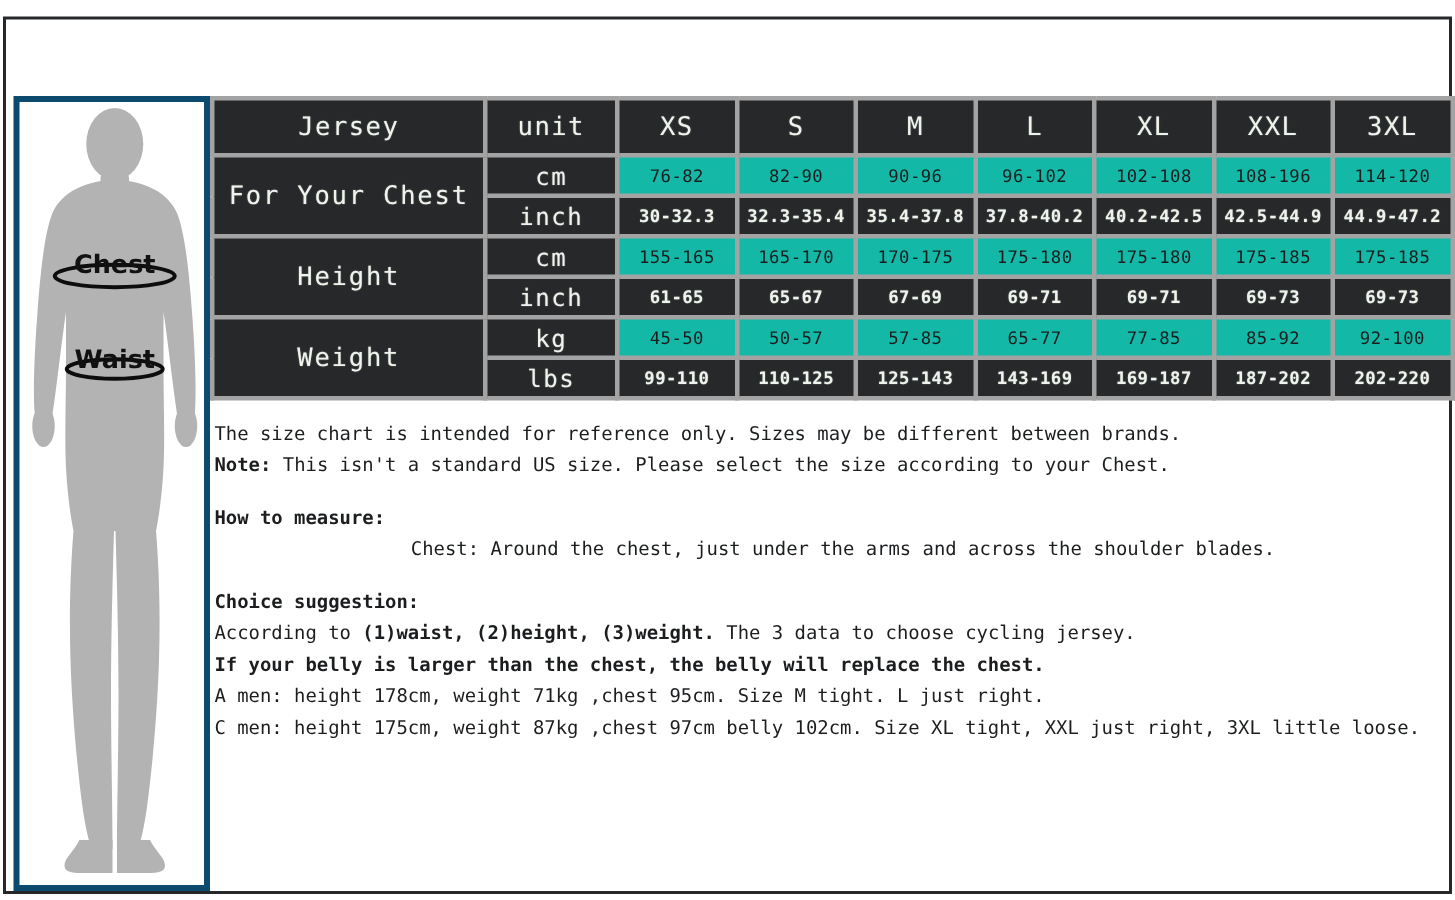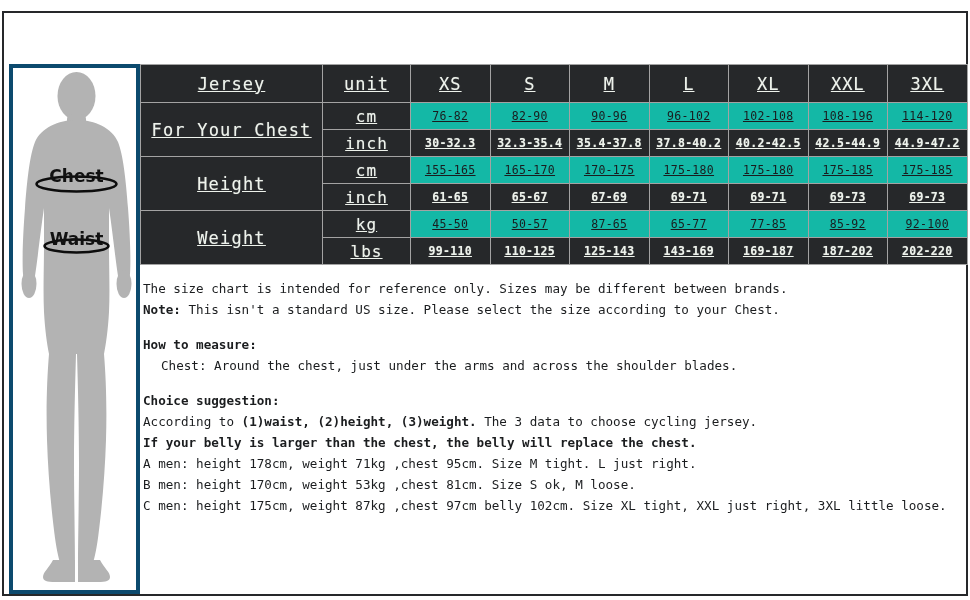--- a/index.html
+++ b/index.html
@@ -55,26 +55,25 @@
   
   .size-table {
     position: absolute;
     left: 140px; top: 64px;
     width: 827px;
     border-collapse: collapse;
     table-layout: fixed;
     font-family: "DejaVu Sans Mono", monospace;
   }
   .size-table td, .size-table th {
-    border: 1px solid #a3a3a3;
+    border: 3px solid #a3a3a3;
     padding: 0;
     text-align: center;
     vertical-align: middle;
     font-weight: normal;
-    text-decoration: underline;
   }
   .dark {
     background: #26282a;
     color: #eef3ec;
     text-shadow: 0 0 1px rgba(255,255,255,0.45);
   }
   .light {
     background: #14b8a6;
     color: #1a1c1e;
   }
@@ -100,21 +99,21 @@
     left: 143px; top: 278px;
     width: 820px;
     font-family: "DejaVu Sans Mono", monospace;
     font-size: 12.6px;
     line-height: 21px;
     color: #1b1d1f;
   }
   .notes p { margin: 0; white-space: pre-wrap; }
   .notes .b { font-weight: bold; }
   .gap { height: 14px; }
-  .indent { padding-left: 18px; }
+  .indent { padding-left: 18px; text-align: center; }
 </style>
 </head>
 <body>
 
 <div id="page">
   <div class="outer-frame"></div>
 
   <div class="title-bar">
     <div class="title-text">Men's Cycling Jerseys Size Chart</div>
   </div>
@@ -241,21 +240,21 @@
           <td class="valcell dark">69-71</td>
           <td class="valcell dark">69-71</td>
           <td class="valcell dark">69-73</td>
           <td class="valcell dark">69-73</td>
         </tr>
         <tr class="data-row">
           <td class="dark rowlabel" rowspan="2">Weight</td>
           <td class="dark unitcell">kg</td>
           <td class="valcell light">45-50</td>
           <td class="valcell light">50-57</td>
-          <td class="valcell light">87-65</td>
+          <td class="valcell light">57-85</td>
           <td class="valcell light">65-77</td>
           <td class="valcell light">77-85</td>
           <td class="valcell light">85-92</td>
           <td class="valcell light">92-100</td>
         </tr>
         <tr class="data-row">
           <td class="dark unitcell">lbs</td>
           <td class="valcell dark">99-110</td>
           <td class="valcell dark">110-125</td>
           <td class="valcell dark">125-143</td>
@@ -272,17 +271,16 @@
     <p><span class="b">Note:</span><span> This isn't a standard US size. Please select the size according to your Chest.</span></p>
     <div class="gap"></div>
     <p class="b">How to measure:</p>
     <p class="indent">Chest: Around the chest, just under the arms and across the shoulder blades.</p>
     <div class="gap"></div>
     <p class="b">Choice suggestion:</p>
     <p><span>According to </span><span class="b">(1)waist, (2)height, (3)weight.</span><span> The 3 data to choose cycling jersey.</span></p>
     <p class="b">If your belly is larger than the chest, the belly will replace the chest.</p>
     <div id="examples">
         <p>A men: height 178cm, weight 71kg ,chest 95cm. Size M tight. L just right.</p>
-        <p>B men: height 170cm, weight 53kg ,chest 81cm. Size S ok, M loose.</p>
         <p>C men: height 175cm, weight 87kg ,chest 97cm belly 102cm. Size XL tight, XXL just right, 3XL little loose.</p>
       </div>
   </div>
 </div>
 
 </body></html>

